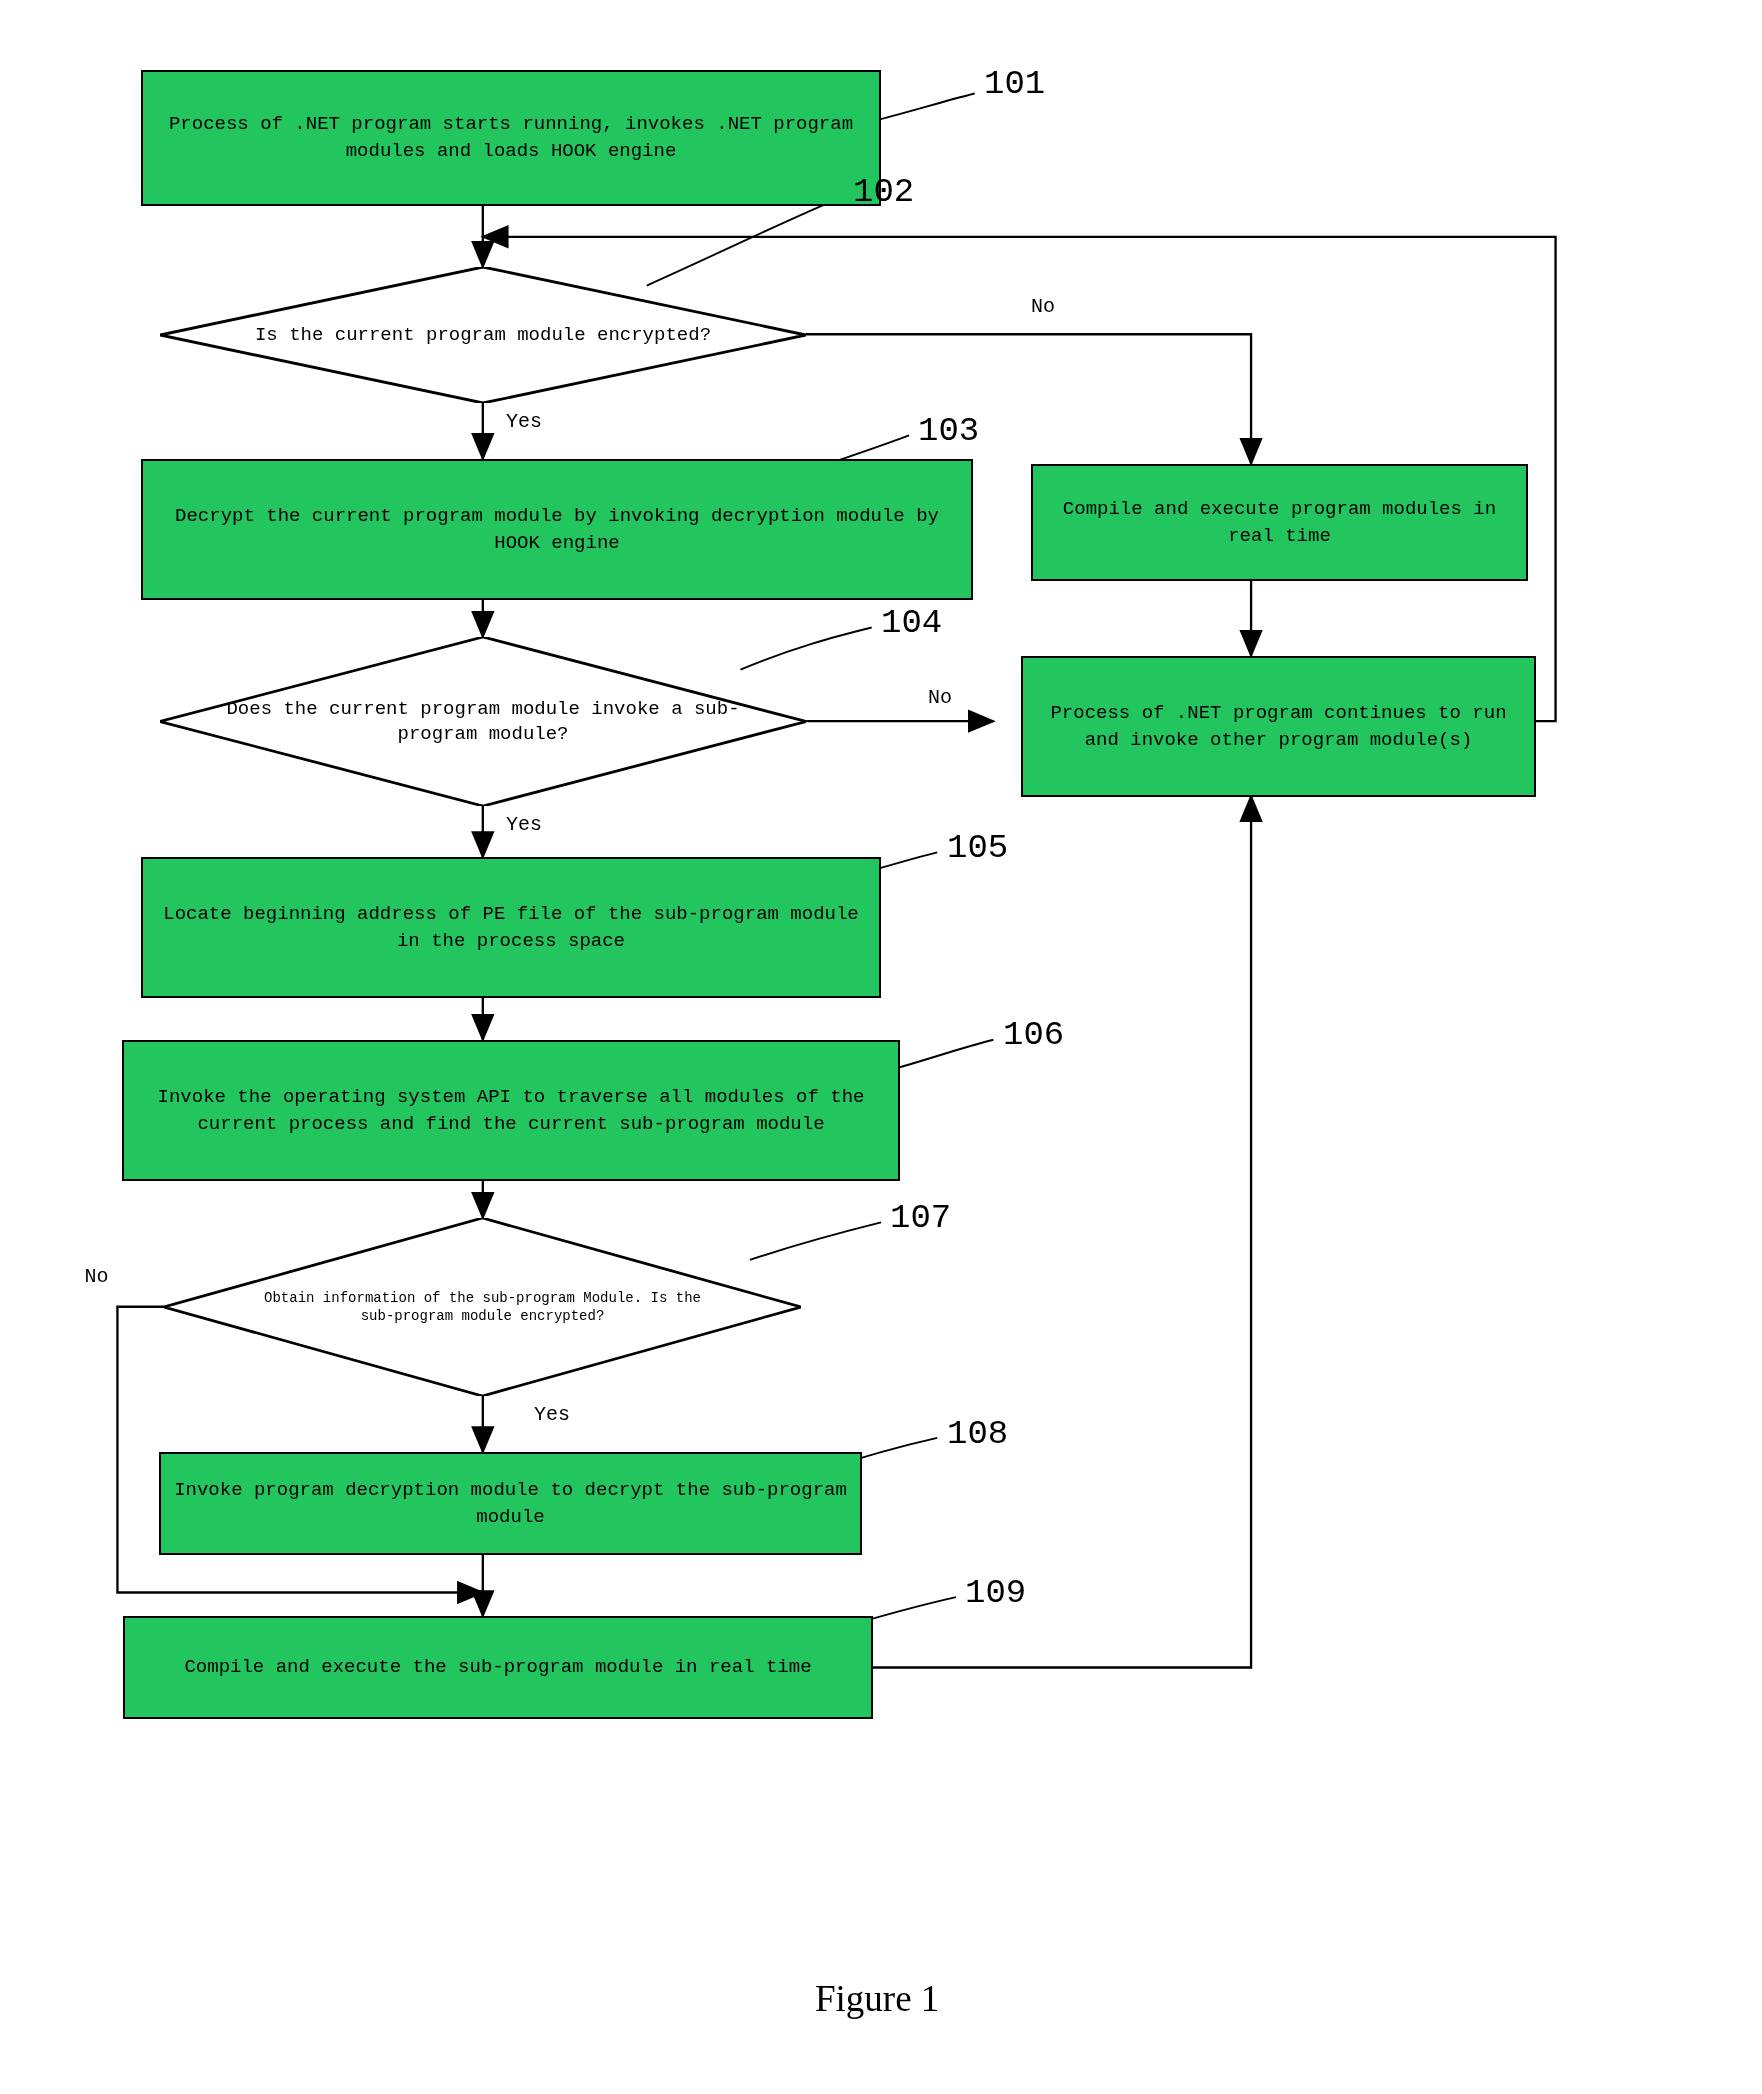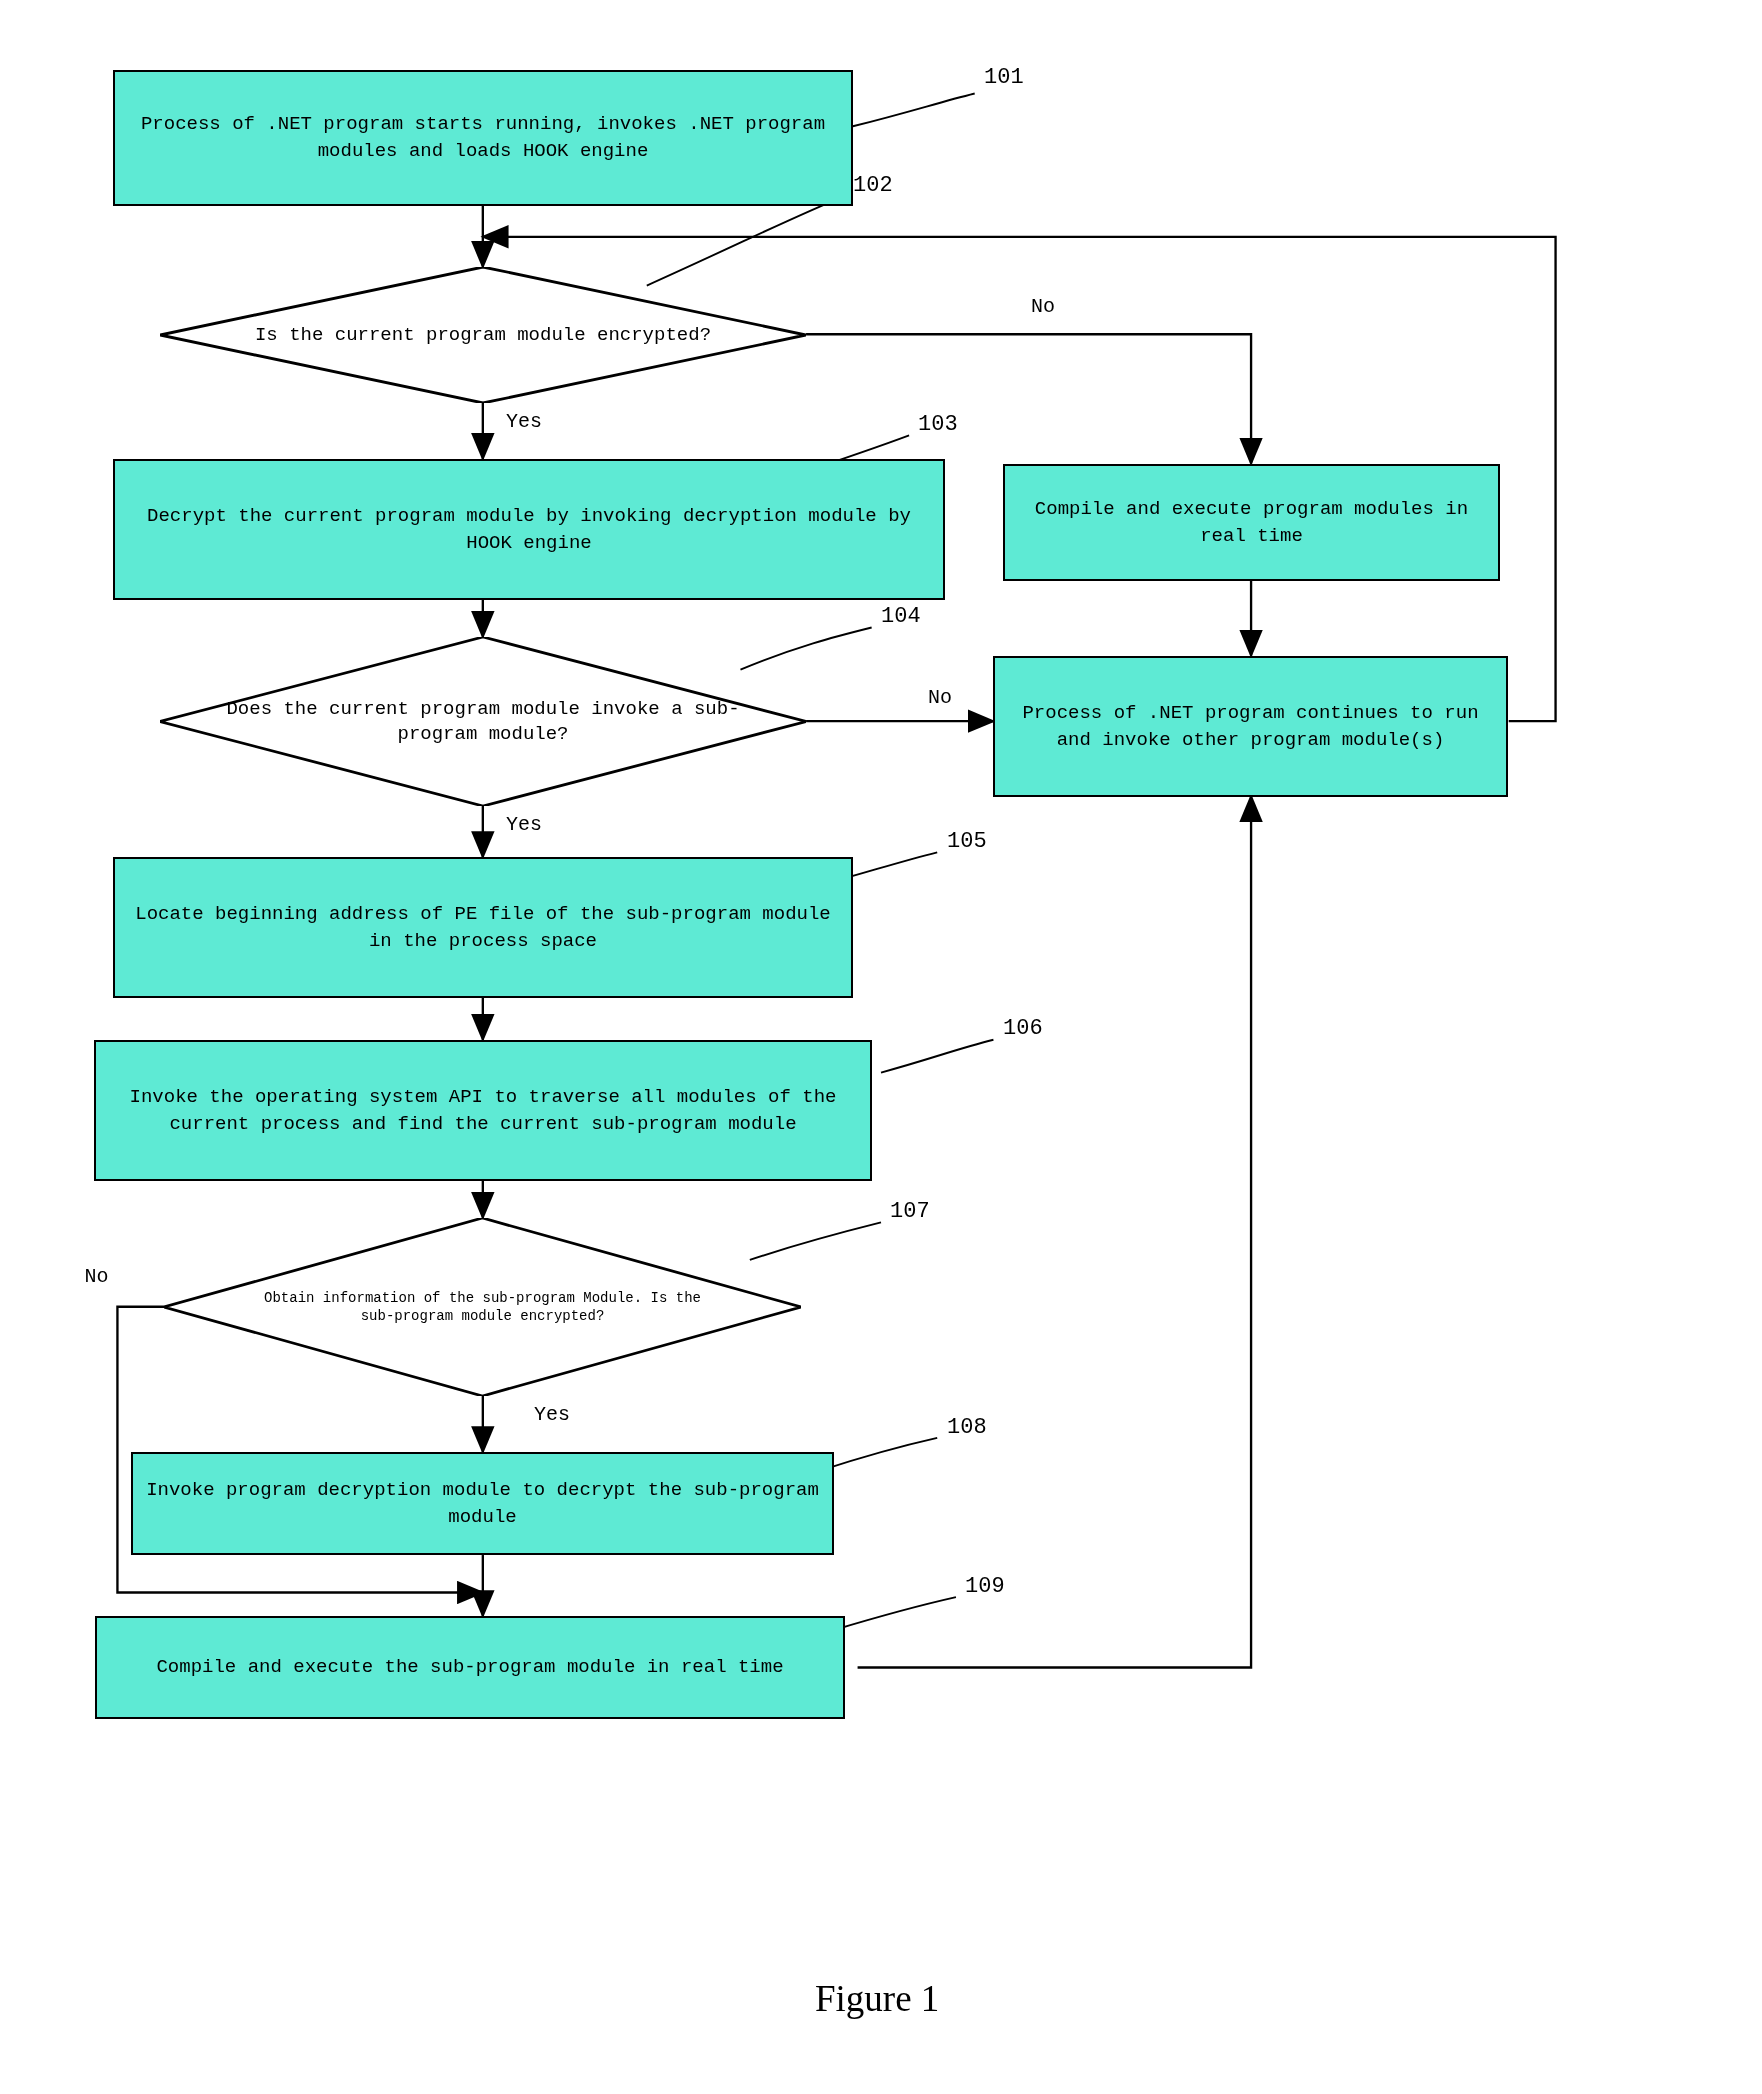--- a/index.html
+++ b/index.html
@@ -14,47 +14,48 @@
   .flowchart {
     position: absolute;
     left: 94px;
     top: 56px;
     width: 1574px;
     height: 1930px;
   }
   .box {
     position: absolute;
     border: 2.3px solid #000;
-    background: #5eead4;
+    background: #22c55e;
     text-align: center;
     padding: 7.5px 13px;
     display: flex;
     align-items: center;
     justify-content: center;
     line-height: 1.4;
+    margin-left: 28px;
   }
   .diamond {
     position: absolute;
   }
   .diamond svg {
     position: absolute;
     left: 0; top: 0;
     width: 100%; height: 100%;
   }
   .diamond .label {
     position: absolute;
     left: 0; top: 0; width: 100%; height: 100%;
     display: flex; align-items: center; justify-content: center;
     text-align: center;
     padding: 0 56px;
     line-height: 1.3;
   }
   .num {
     position: absolute;
-    font-size: 22px;
+    font-size: 34px;
     font-family: "Courier New", monospace;
   }
   .edge-label {
     position: absolute;
     font-size: 20px;
   }
   .caption {
     position: absolute;
     font-family: "Times New Roman", serif;
     font-size: 37px;

